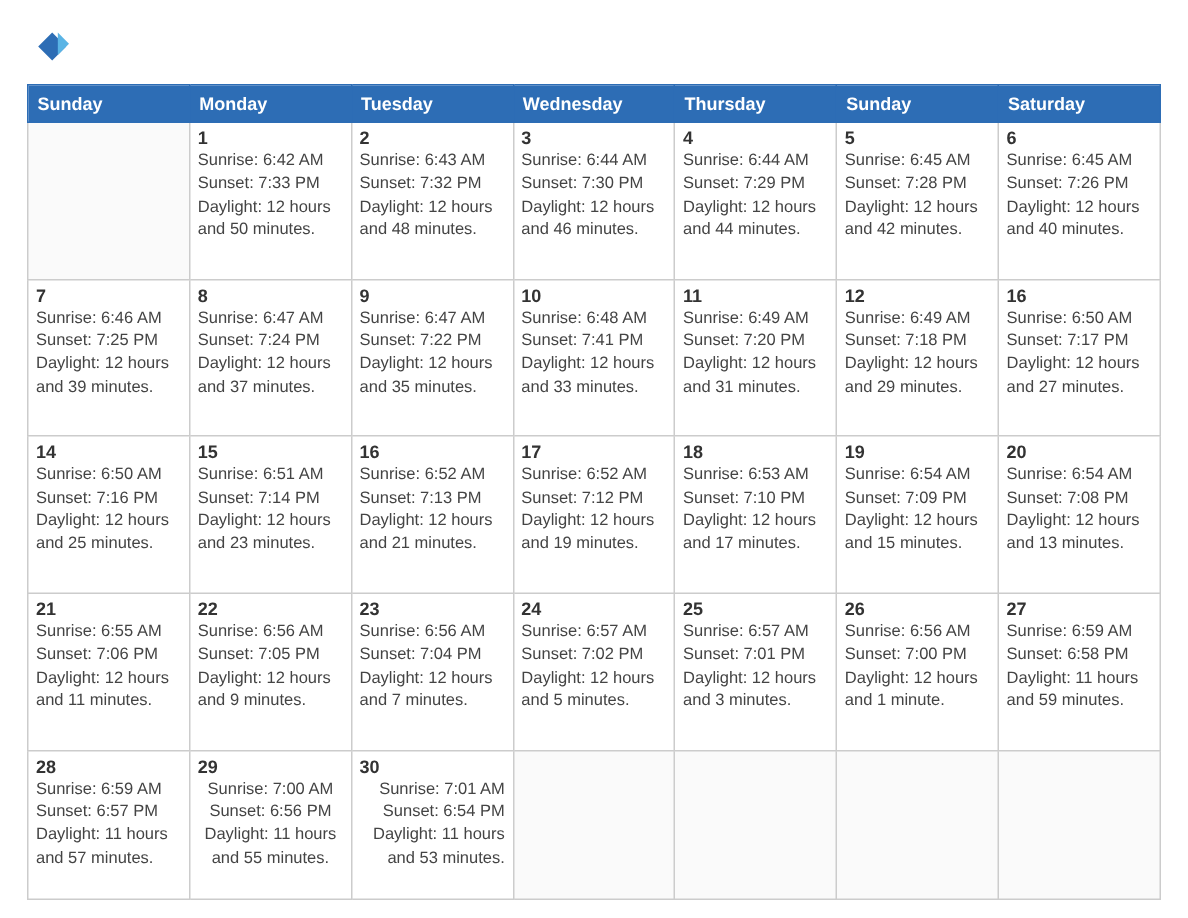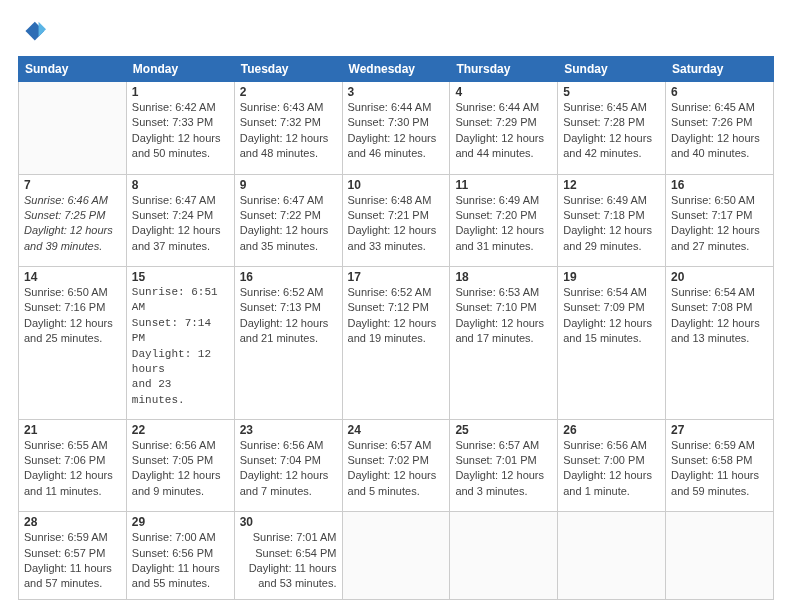--- a/index.html
+++ b/index.html
@@ -167,21 +167,21 @@
             <span class="day-num">6</span>
             <div class="day-info" style="white-space: pre-line;">Sunrise: 6:45 AM
 Sunset: 7:26 PM
 Daylight: 12 hours
 and 40 minutes.</div>
           </td>
         </tr>
         <tr>
           <td>
             <span class="day-num">7</span>
-            <div class="day-info" style="white-space: pre-line; font-style: italic;">Sunrise: 6:46 AM
+            <div class="day-info" style="white-space: pre-line;">Sunrise: 6:46 AM
 Sunset: 7:25 PM
 Daylight: 12 hours
 and 39 minutes.</div>
           </td>
           <td>
             <span class="day-num">8</span>
             <div class="day-info" style="white-space: pre-line;">Sunrise: 6:47 AM
 Sunset: 7:24 PM
 Daylight: 12 hours
 and 37 minutes.</div>
@@ -189,21 +189,21 @@
           <td>
             <span class="day-num">9</span>
             <div class="day-info" style="white-space: pre-line;">Sunrise: 6:47 AM
 Sunset: 7:22 PM
 Daylight: 12 hours
 and 35 minutes.</div>
           </td>
           <td>
             <span class="day-num">10</span>
             <div class="day-info" style="white-space: pre-line;">Sunrise: 6:48 AM
-Sunset: 7:21 PM
+Sunset: 7:41 PM
 Daylight: 12 hours
 and 33 minutes.</div>
           </td>
           <td>
             <span class="day-num">11</span>
             <div class="day-info" style="white-space: pre-line;">Sunrise: 6:49 AM
 Sunset: 7:20 PM
 Daylight: 12 hours
 and 31 minutes.</div>
           </td>
@@ -225,21 +225,21 @@
         <tr>
           <td>
             <span class="day-num">14</span>
             <div class="day-info" style="white-space: pre-line;">Sunrise: 6:50 AM
 Sunset: 7:16 PM
 Daylight: 12 hours
 and 25 minutes.</div>
           </td>
           <td>
             <span class="day-num">15</span>
-            <div class="day-info" style="white-space: pre-line; font-family: Liberation Mono, monospace;">Sunrise: 6:51 AM
+            <div class="day-info" style="white-space: pre-line;">Sunrise: 6:51 AM
 Sunset: 7:14 PM
 Daylight: 12 hours
 and 23 minutes.</div>
           </td>
           <td>
             <span class="day-num">16</span>
             <div class="day-info" style="white-space: pre-line;">Sunrise: 6:52 AM
 Sunset: 7:13 PM
 Daylight: 12 hours
 and 21 minutes.</div>
@@ -327,21 +327,21 @@
         <tr>
           <td>
             <span class="day-num">28</span>
             <div class="day-info" style="white-space: pre-line;">Sunrise: 6:59 AM
 Sunset: 6:57 PM
 Daylight: 11 hours
 and 57 minutes.</div>
           </td>
           <td>
             <span class="day-num">29</span>
-            <div class="day-info" style="white-space: pre-line;">Sunrise: 7:00 AM
+            <div class="day-info" style="white-space: pre-line; text-align: center;">Sunrise: 7:00 AM
 Sunset: 6:56 PM
 Daylight: 11 hours
 and 55 minutes.</div>
           </td>
           <td>
             <span class="day-num">30</span>
             <div class="day-info" style="white-space: pre-line; text-align: right;">Sunrise: 7:01 AM
 Sunset: 6:54 PM
 Daylight: 11 hours
 and 53 minutes.</div>

